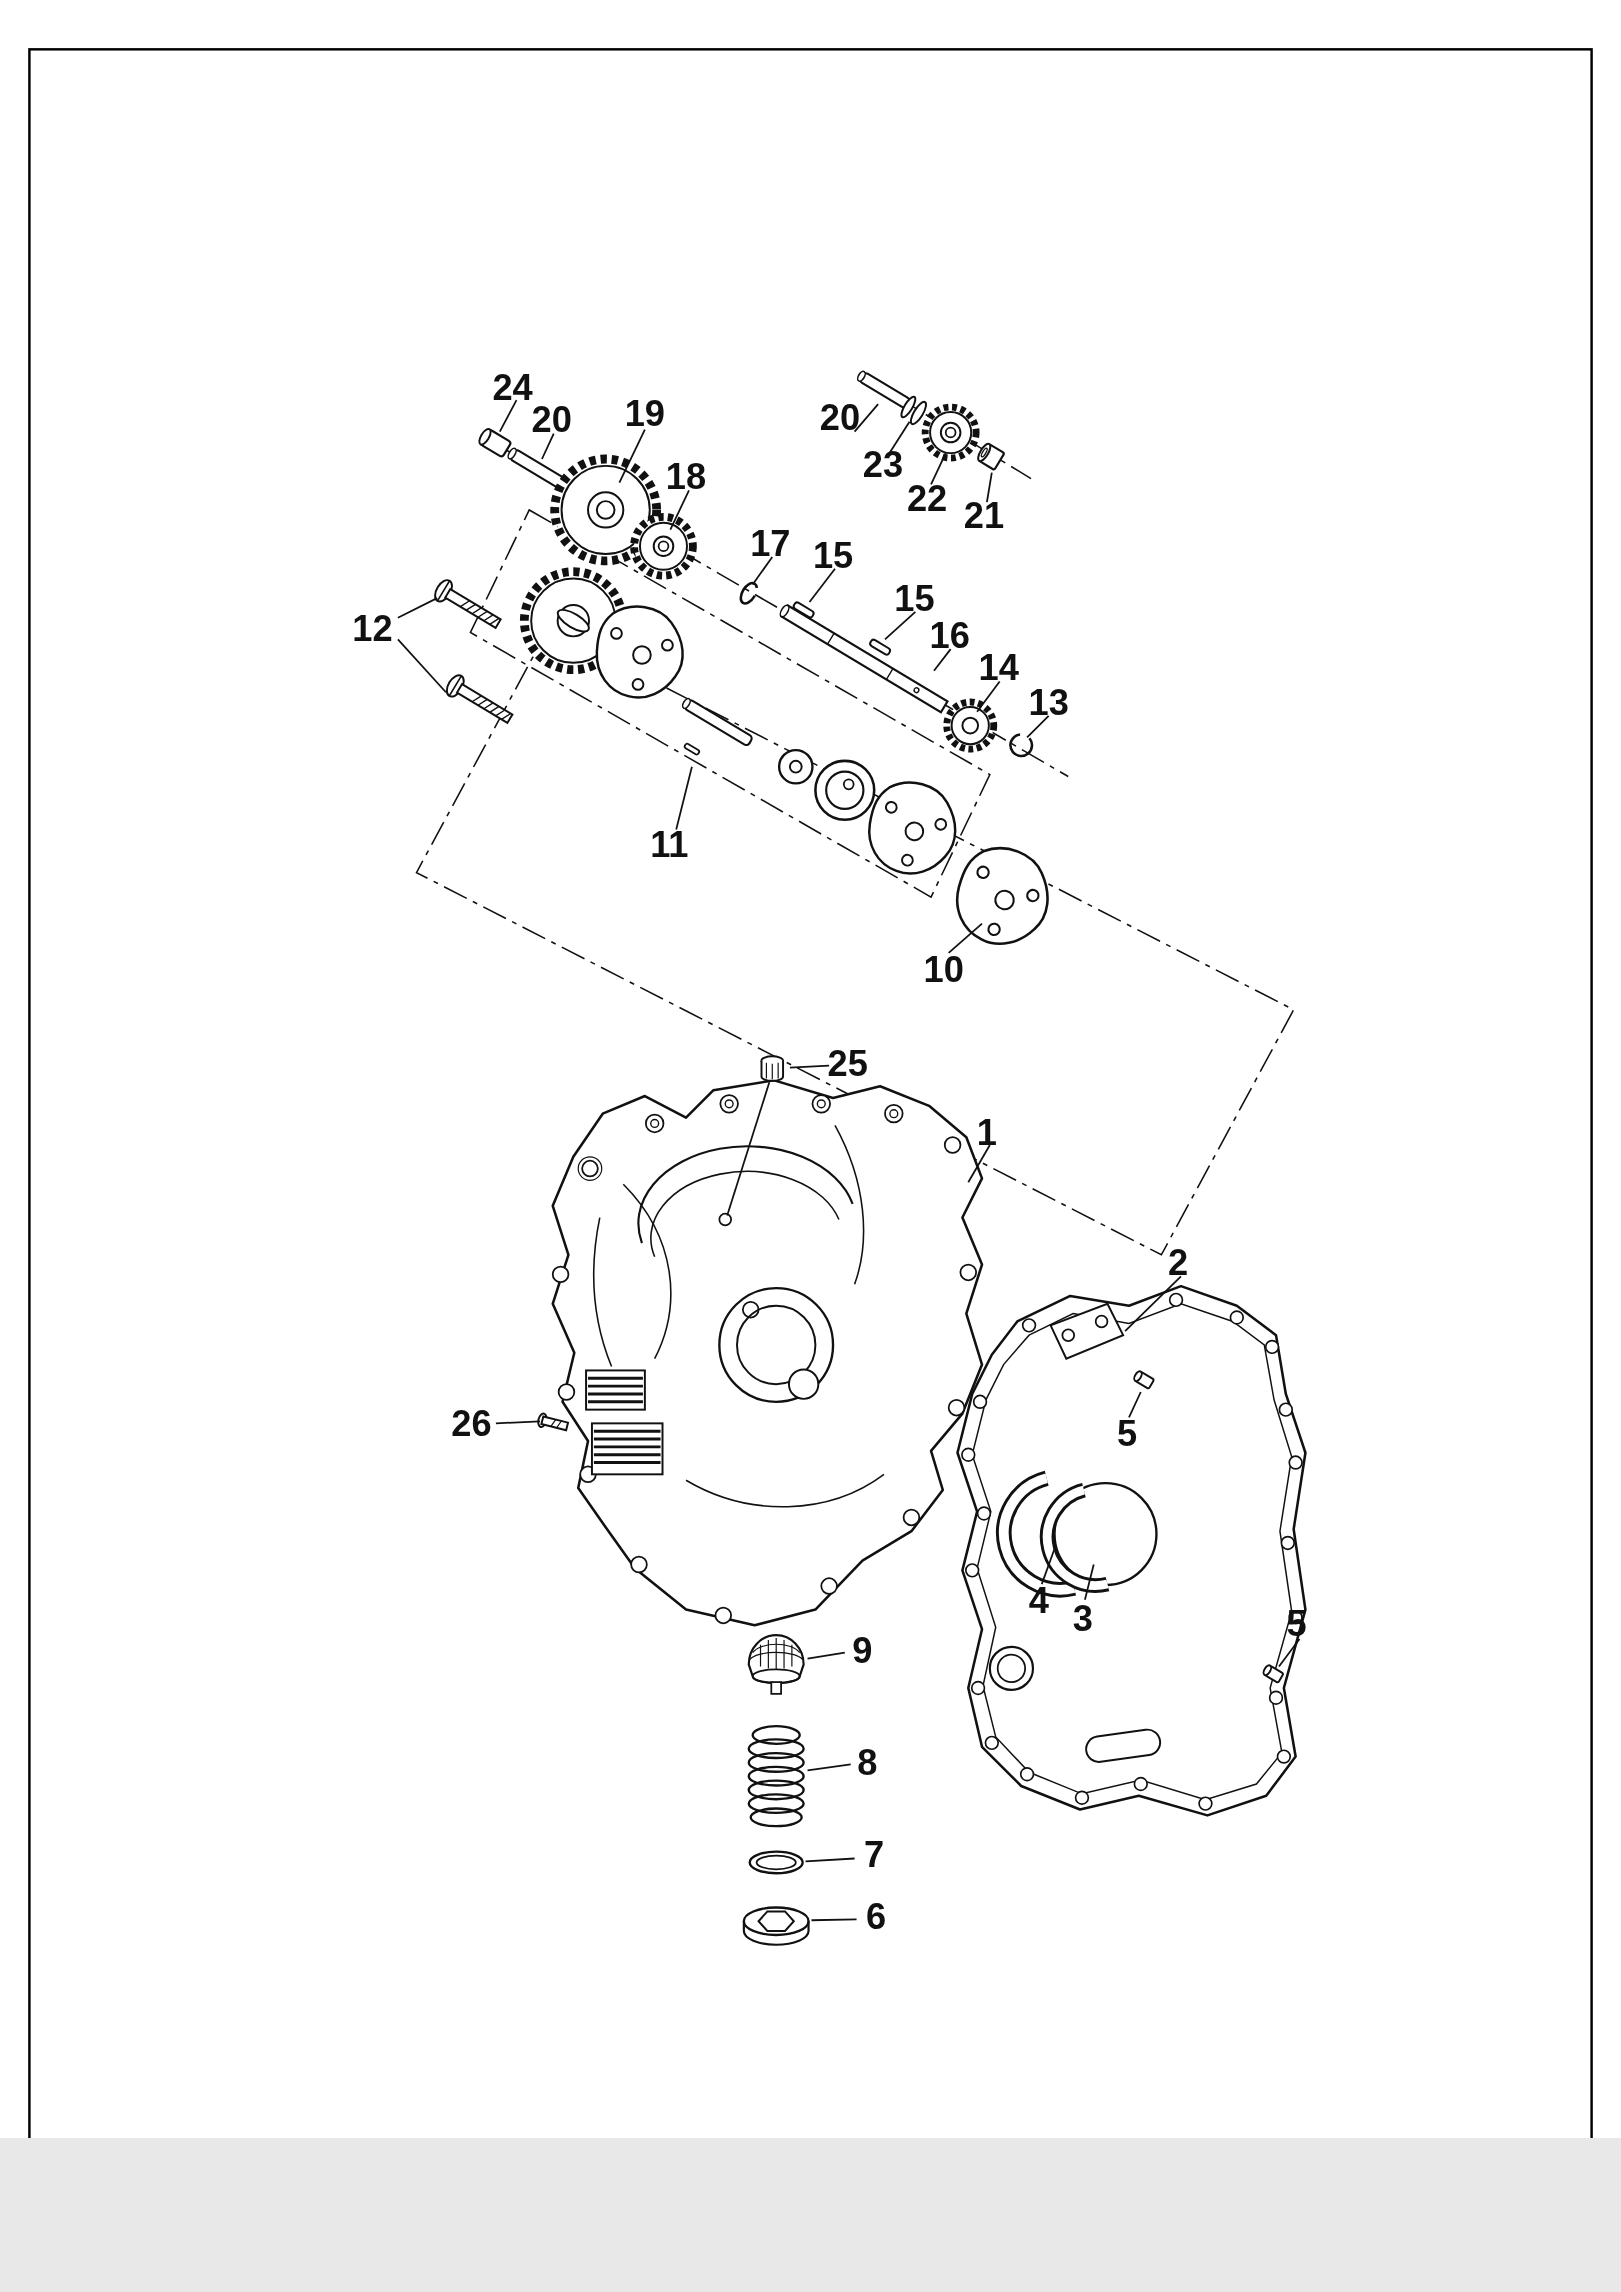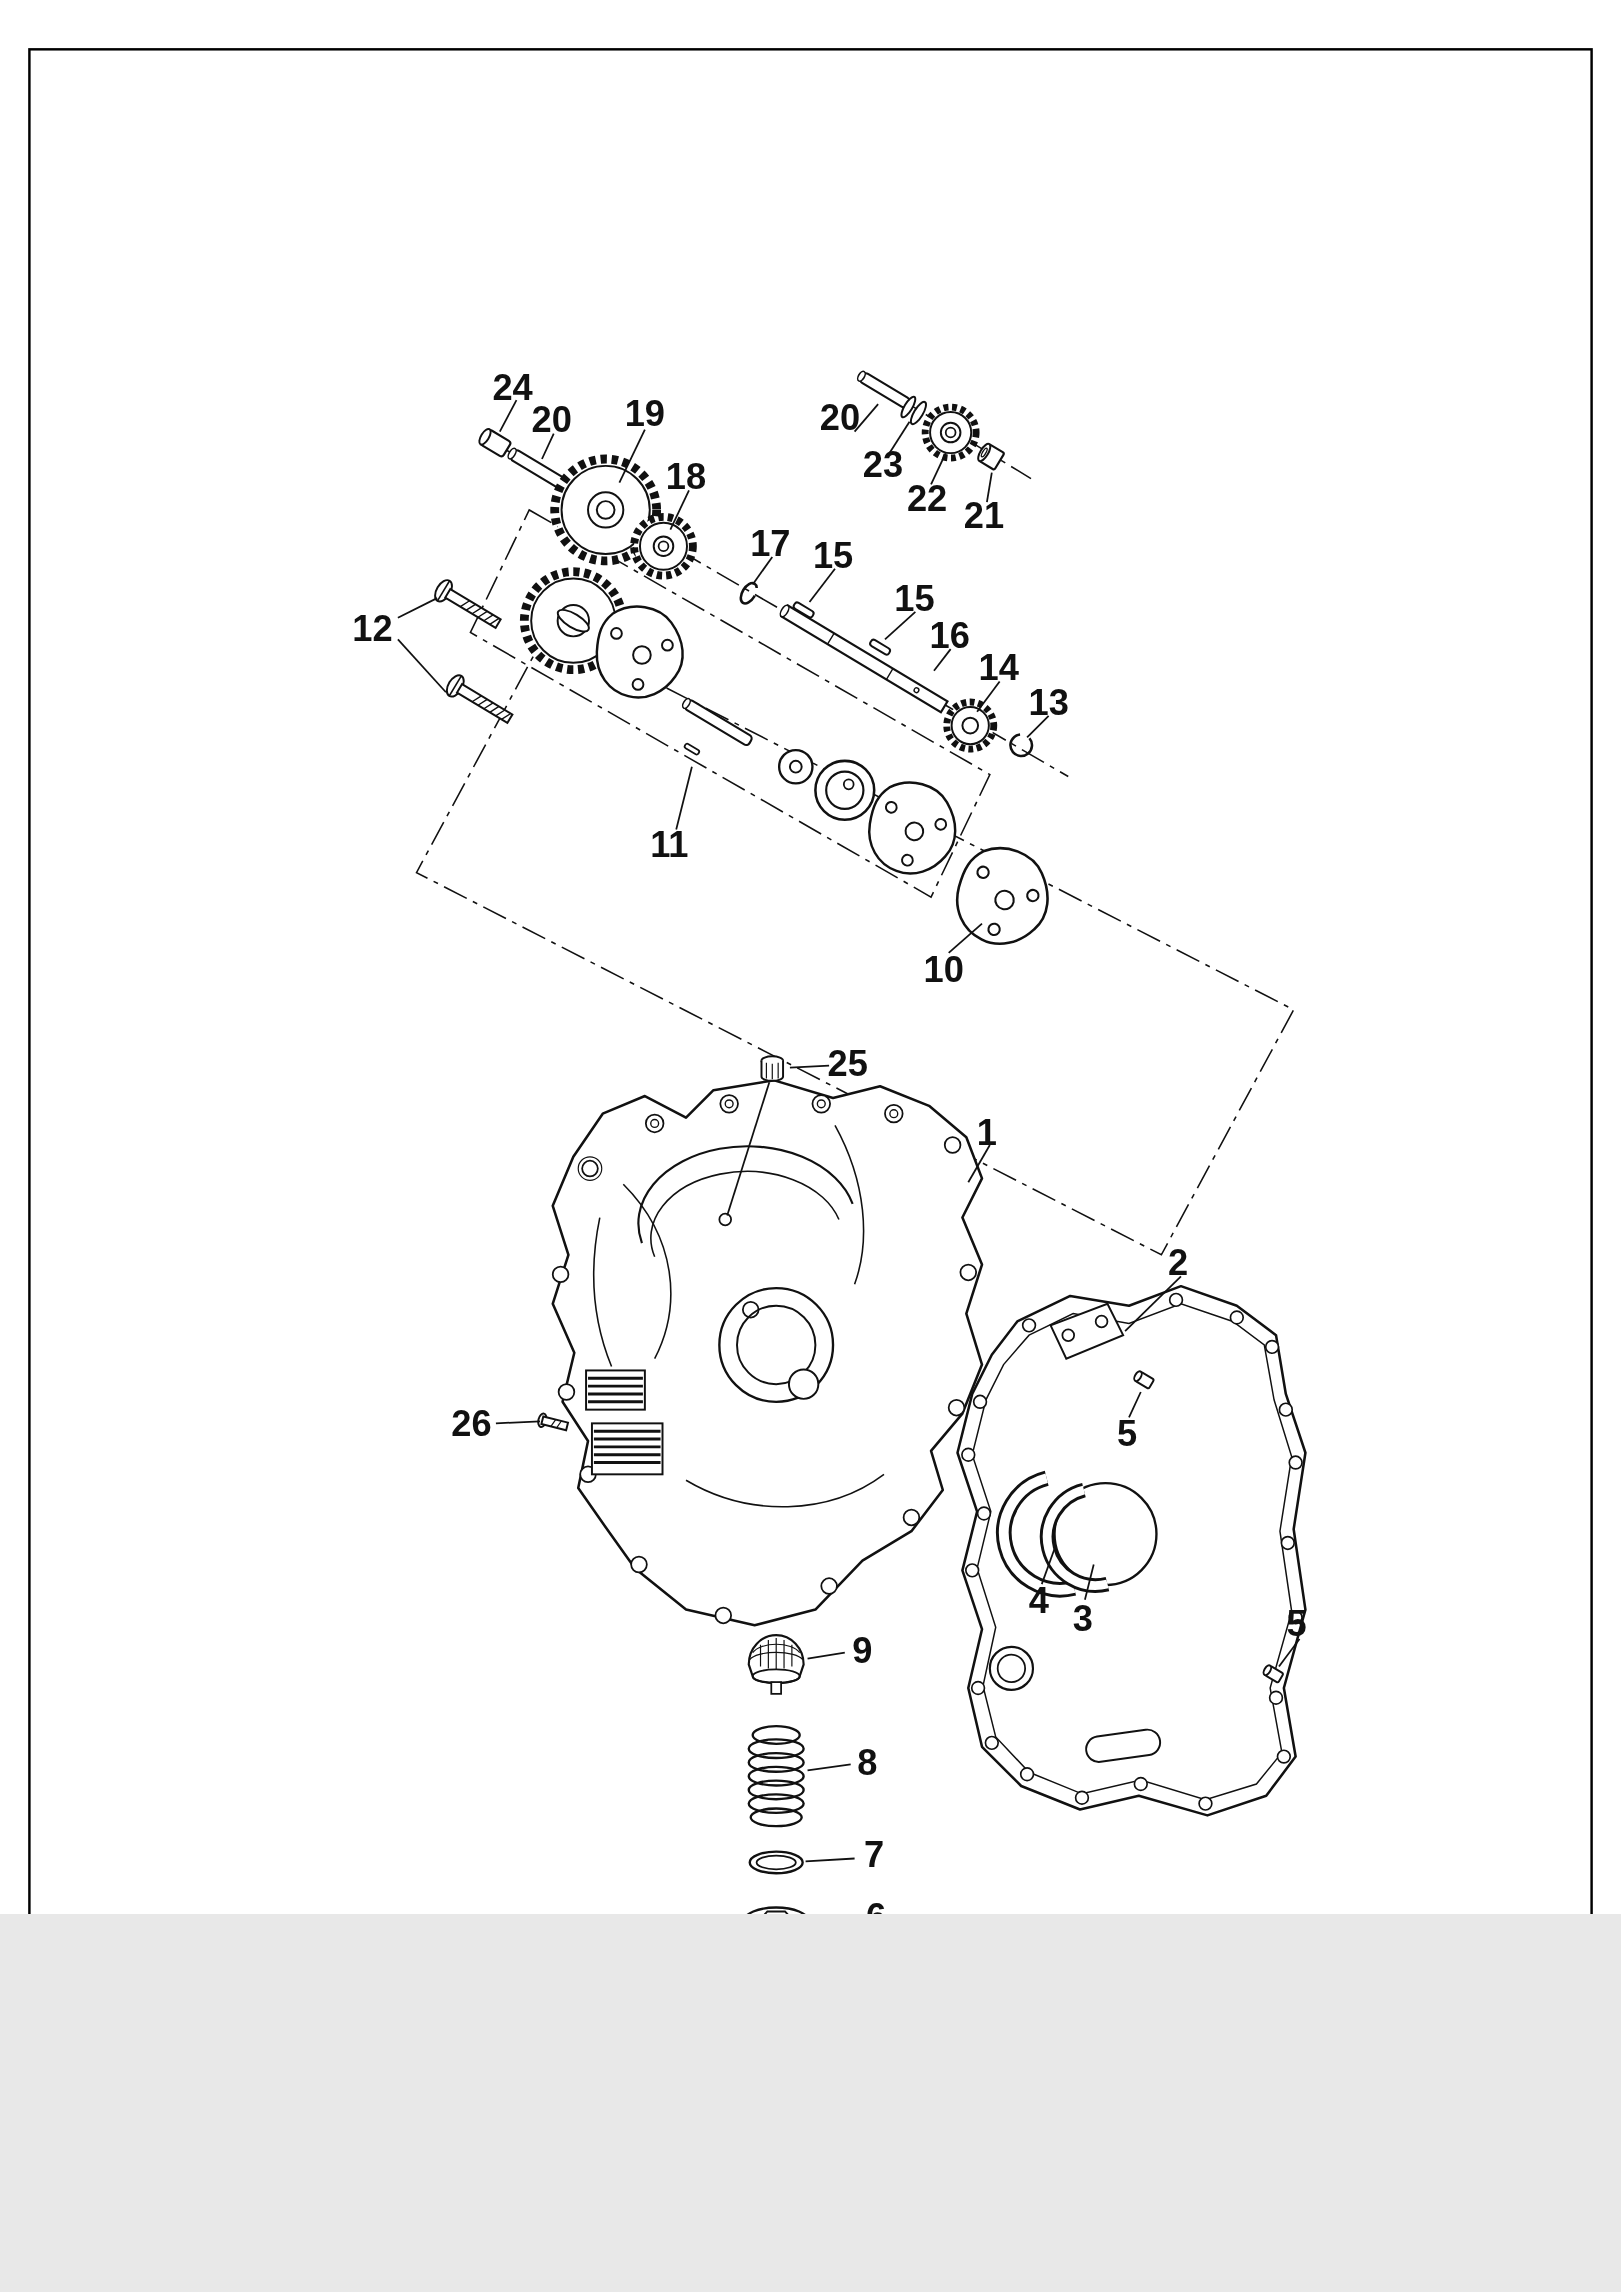--- a/index.html
+++ b/index.html
@@ -1,18 +1,18 @@
 <!DOCTYPE html>
 <html><head>
 <meta charset="utf-8">
 <style>
   html,body{margin:0;padding:0;background:#e8e8e8;}
   .page{
     position:relative;
-    width:1621px;height:1914px;
+    width:1621px;height:2138px;
     background:#ffffff;
     overflow:hidden;
     font-family:"Liberation Sans", sans-serif;
   }
   svg{position:absolute;left:0;top:0;}
   .callout{
     font-family:"Liberation Sans","DejaVu Sans",sans-serif;
     font-size:37px;
     font-weight:700;
     fill:#111111;

